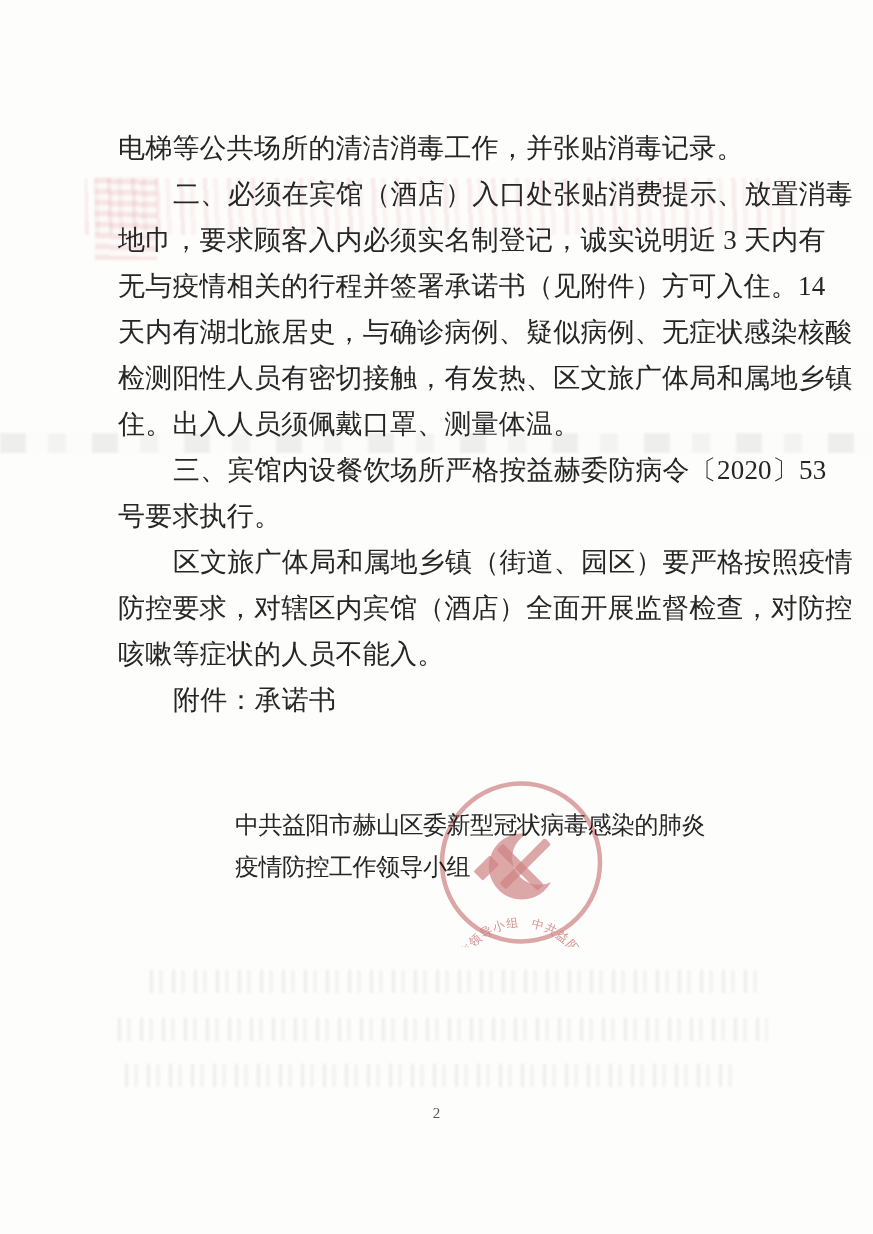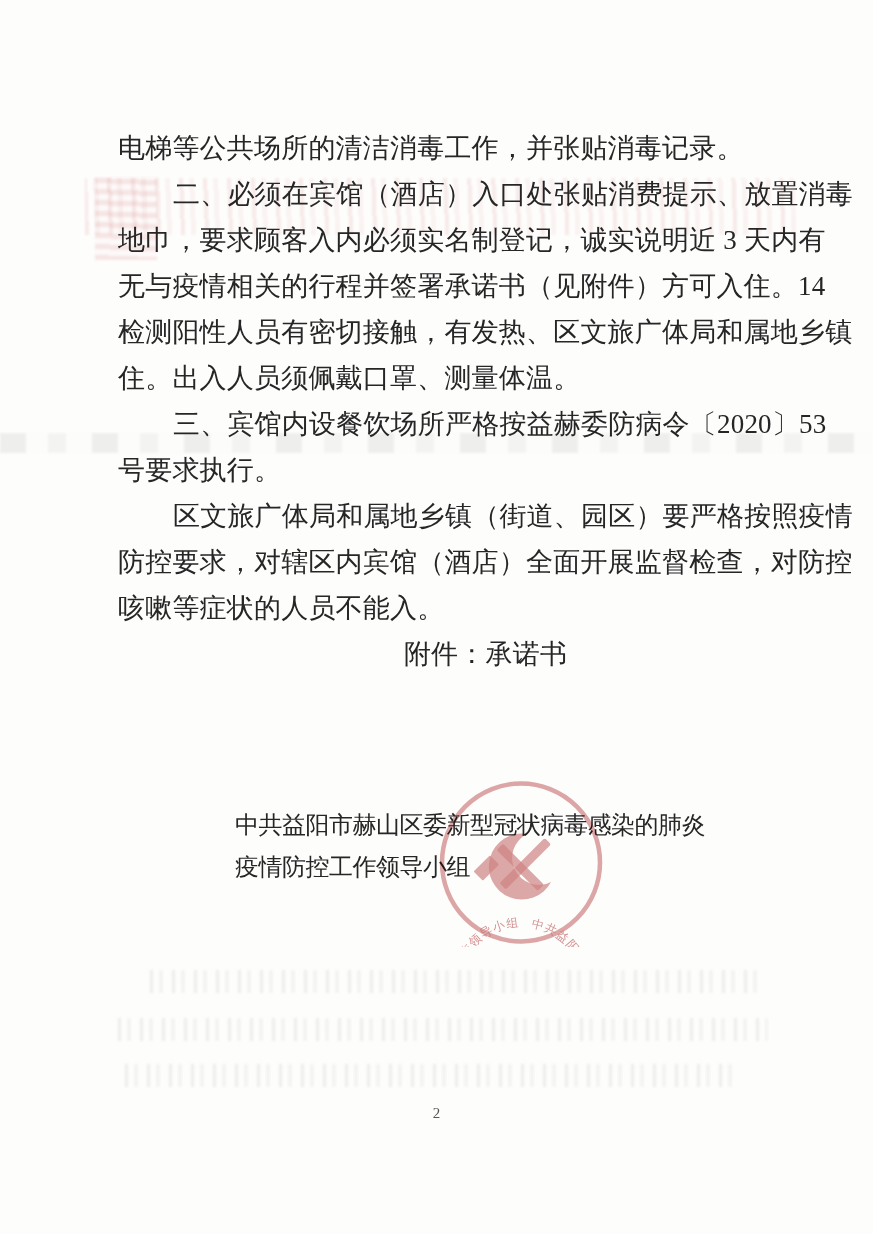--- a/index.html
+++ b/index.html
@@ -12,21 +12,21 @@
     font-family:"Liberation Serif","DejaVu Serif",serif;
     color:#262626;
   }
   
   .body-text{position:absolute;left:118px;top:125px;width:680px;z-index:2;}
   .line{
     height:46px;line-height:46px;
     font-size:27px;letter-spacing:0.2px;
     white-space:nowrap;
   }
-  .line.indent{padding-left:55px;text-align:center;}
+  .line.indent{padding-left:55px;}
   
   .signature{
     position:absolute;left:235px;top:804px;width:520px;
     text-align:left;z-index:2;
   }
   .sig-line{
     font-size:24px;line-height:42px;letter-spacing:-0.5px;
     white-space:nowrap;
   }
   
@@ -83,20 +83,21 @@
   <div class="band-gray"></div>
   <div class="ghost-line ghost-1"></div>
   <div class="ghost-line ghost-2"></div>
   <div class="ghost-line ghost-3"></div>
 
   <div class="body-text">
     <div class="line">电梯等公共场所的清洁消毒工作，并张贴消毒记录。</div>
     <div class="line indent">二、必须在宾馆（酒店）入口处张贴消费提示、放置消毒</div>
     <div class="line">地巾，要求顾客入内必须实名制登记，诚实说明近 3 天内有</div>
     <div class="line">无与疫情相关的行程并签署承诺书（见附件）方可入住。14</div>
+    <div class="line">天内有湖北旅居史，与确诊病例、疑似病例、无症状感染核酸</div>
     <div class="line">检测阳性人员有密切接触，有发热、区文旅广体局和属地乡镇</div>
     <div class="line">住。出入人员须佩戴口罩、测量体温。</div>
     <div class="line indent">三、宾馆内设餐饮场所严格按益赫委防病令〔2020〕53</div>
     <div class="line">号要求执行。</div>
     <div class="line indent">区文旅广体局和属地乡镇（街道、园区）要严格按照疫情</div>
     <div class="line">防控要求，对辖区内宾馆（酒店）全面开展监督检查，对防控</div>
     <div class="line">咳嗽等症状的人员不能入。</div>
     <div class="line indent">附件：承诺书</div>
   </div>
 

